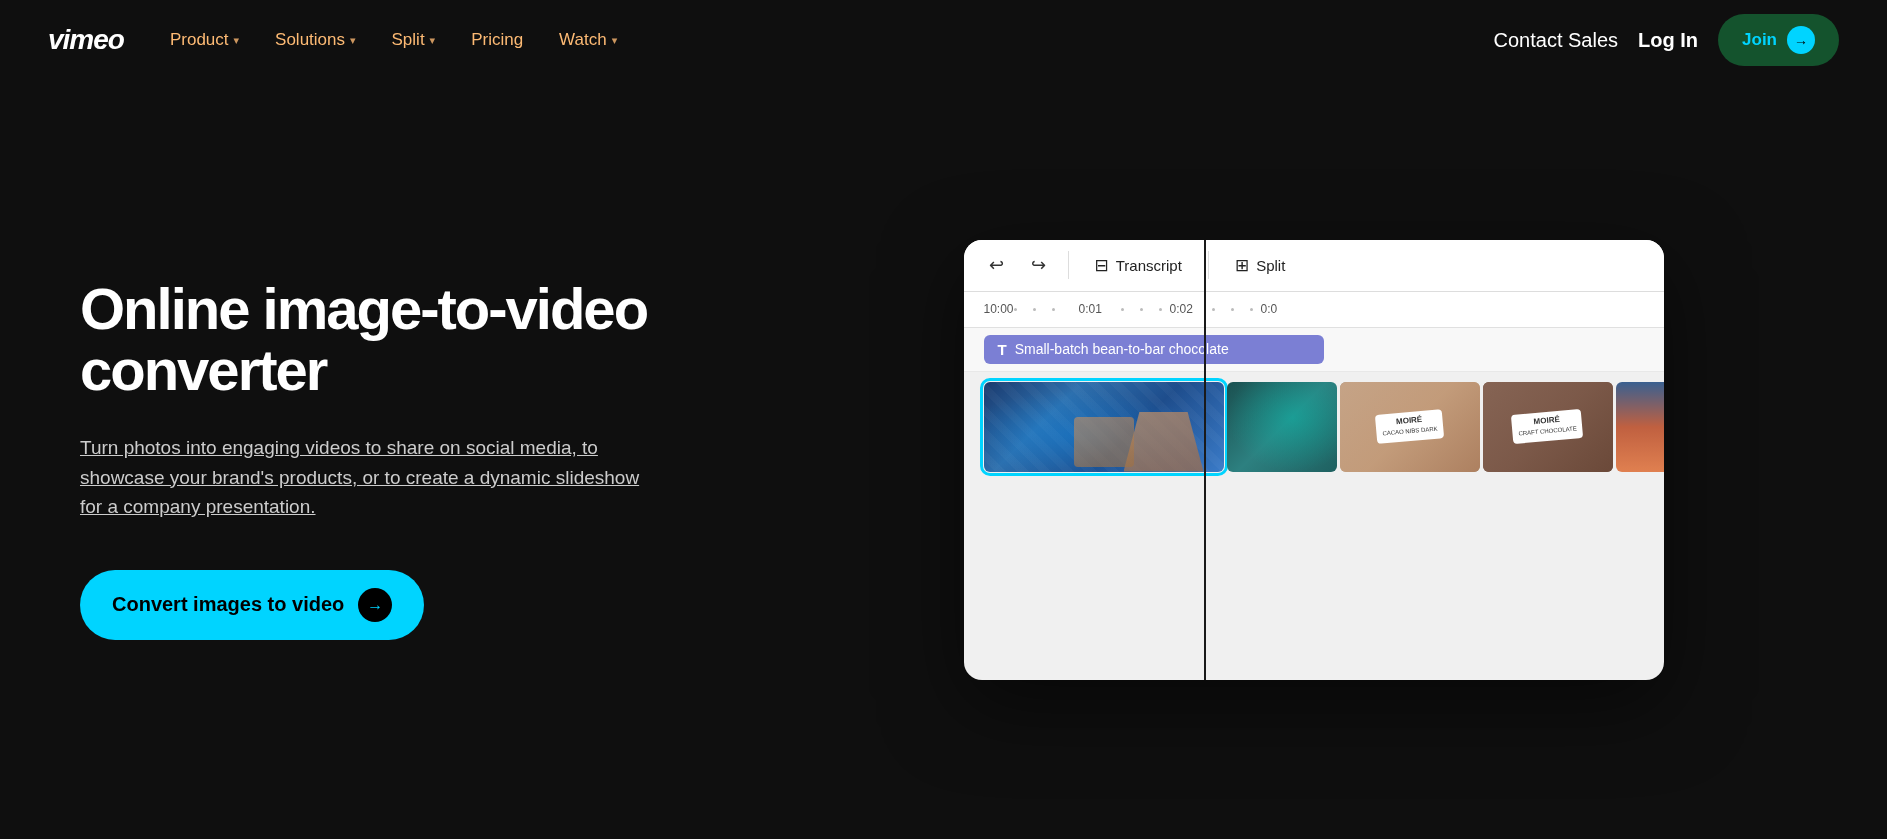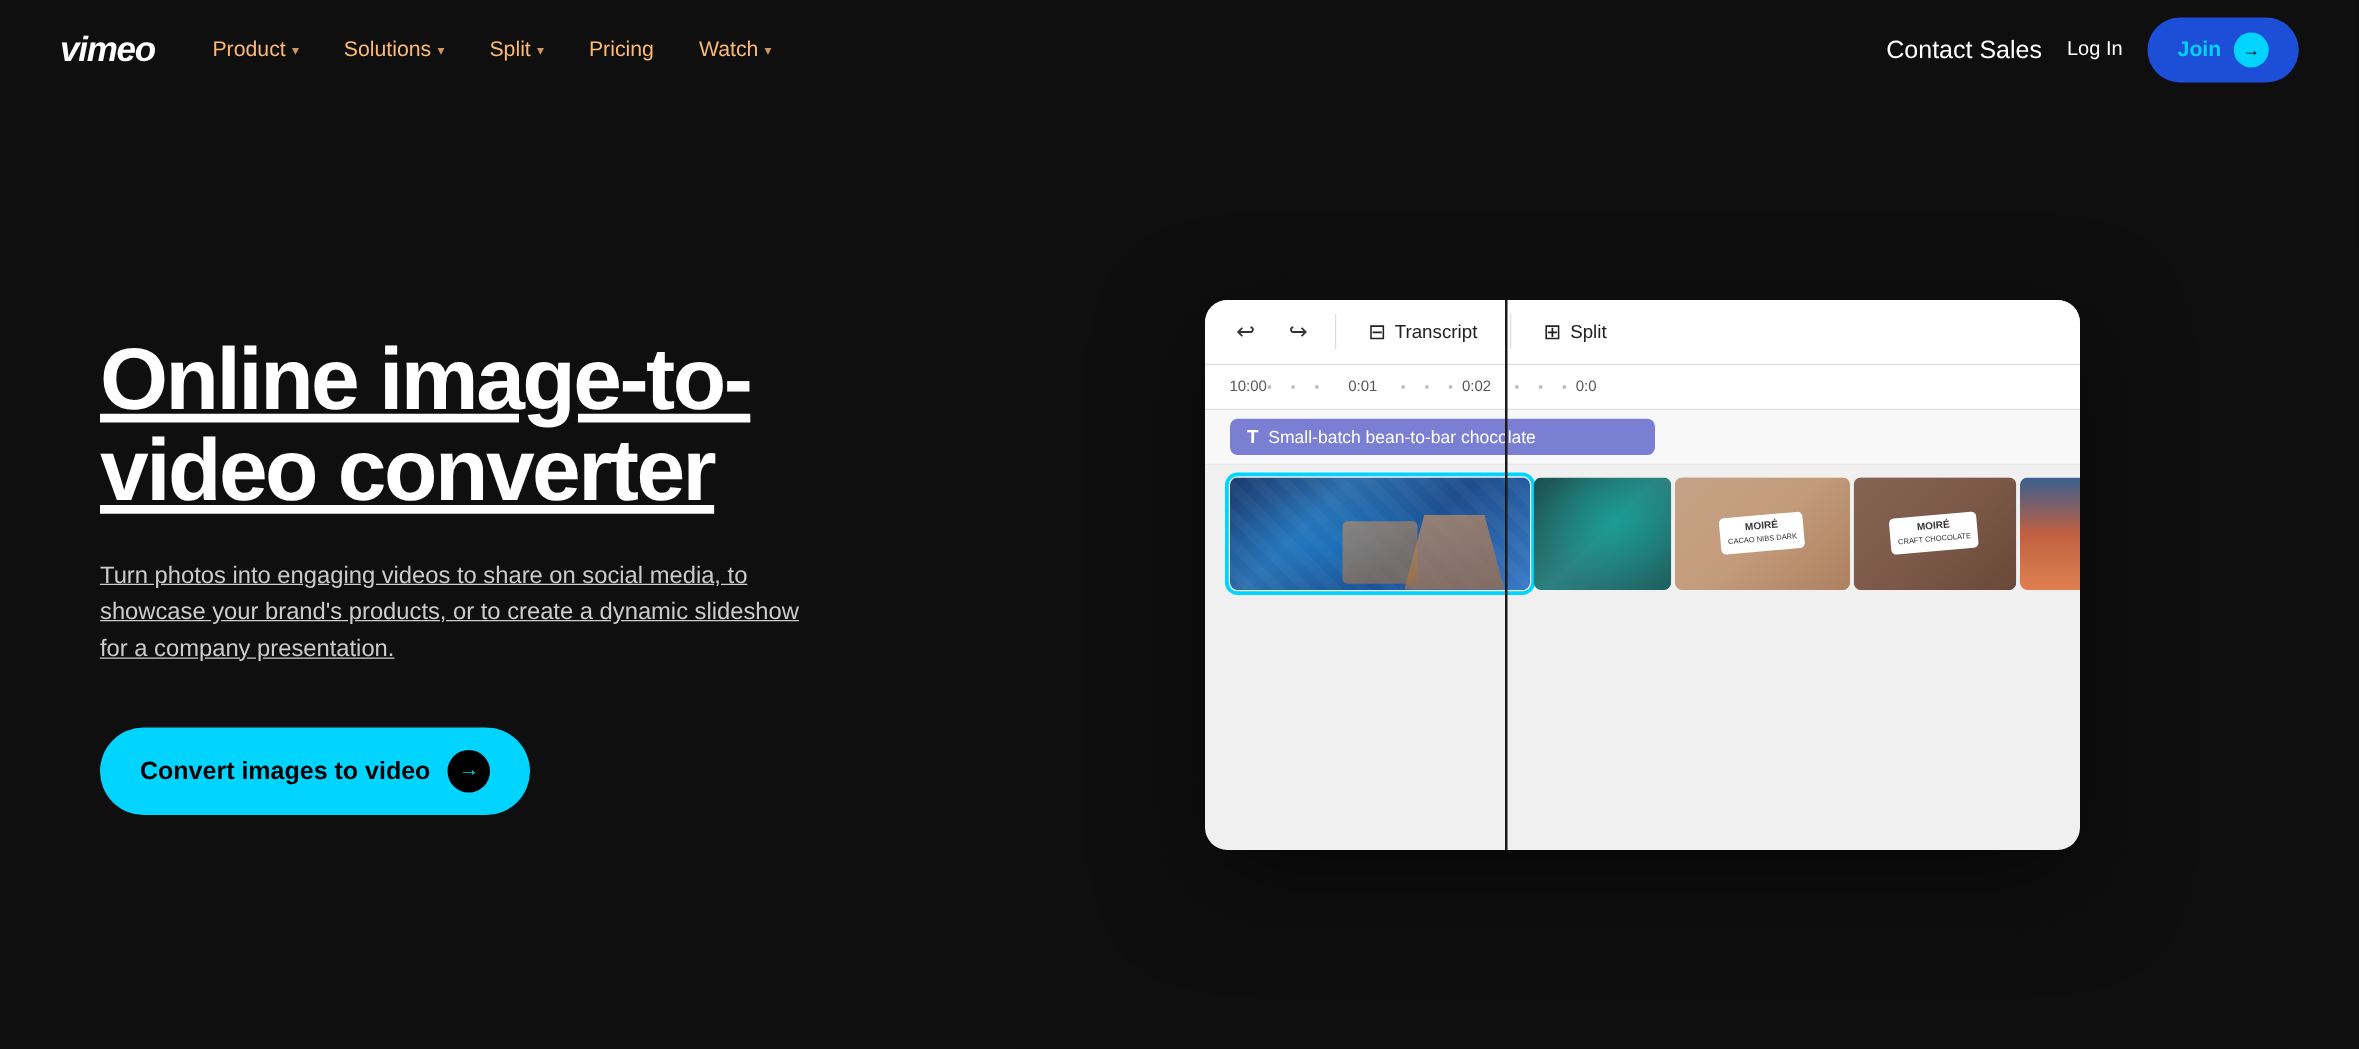--- a/index.html
+++ b/index.html
@@ -58,30 +58,30 @@
       align-items: center;
       gap: 20px;
     }
     .nav-link {
       font-size: 20px;
       color: #fff;
       cursor: pointer;
       white-space: nowrap;
     }
     .login-btn {
-      font-size: 16px;
+      font-size: 20px;
       color: #fff;
       cursor: pointer;
-      font-weight: 400;
+      font-weight: 700;
     }
     .join-btn {
       display: flex;
       align-items: center;
       gap: 10px;
-      background: #1d4ed8;
+      background: #14532d;
       color: #00d4ff;
       border: none;
       border-radius: 50px;
       padding: 12px 24px;
       font-size: 17px;
       font-weight: 600;
       cursor: pointer;
     }
     .join-arrow {
       background: #00d4ff;
@@ -102,27 +102,26 @@
       align-items: center;
       padding: 60px 80px 60px 80px;
       min-height: 759px;
       gap: 60px;
     }
     .hero-left {
       flex: 0 0 680px;
       max-width: 680px;
     }
     .hero-title {
-      font-size: 70px;
+      font-size: 58px;
       font-weight: 900;
       line-height: 1.05;
       letter-spacing: -2px;
       color: #fff;
       margin-bottom: 32px;
-      text-decoration: underline;
     }
     .hero-desc {
       font-size: 19px;
       line-height: 1.55;
       color: #ccc;
       max-width: 560px;
       margin-bottom: 48px;
       text-decoration: underline;
     }
     .cta-btn {

